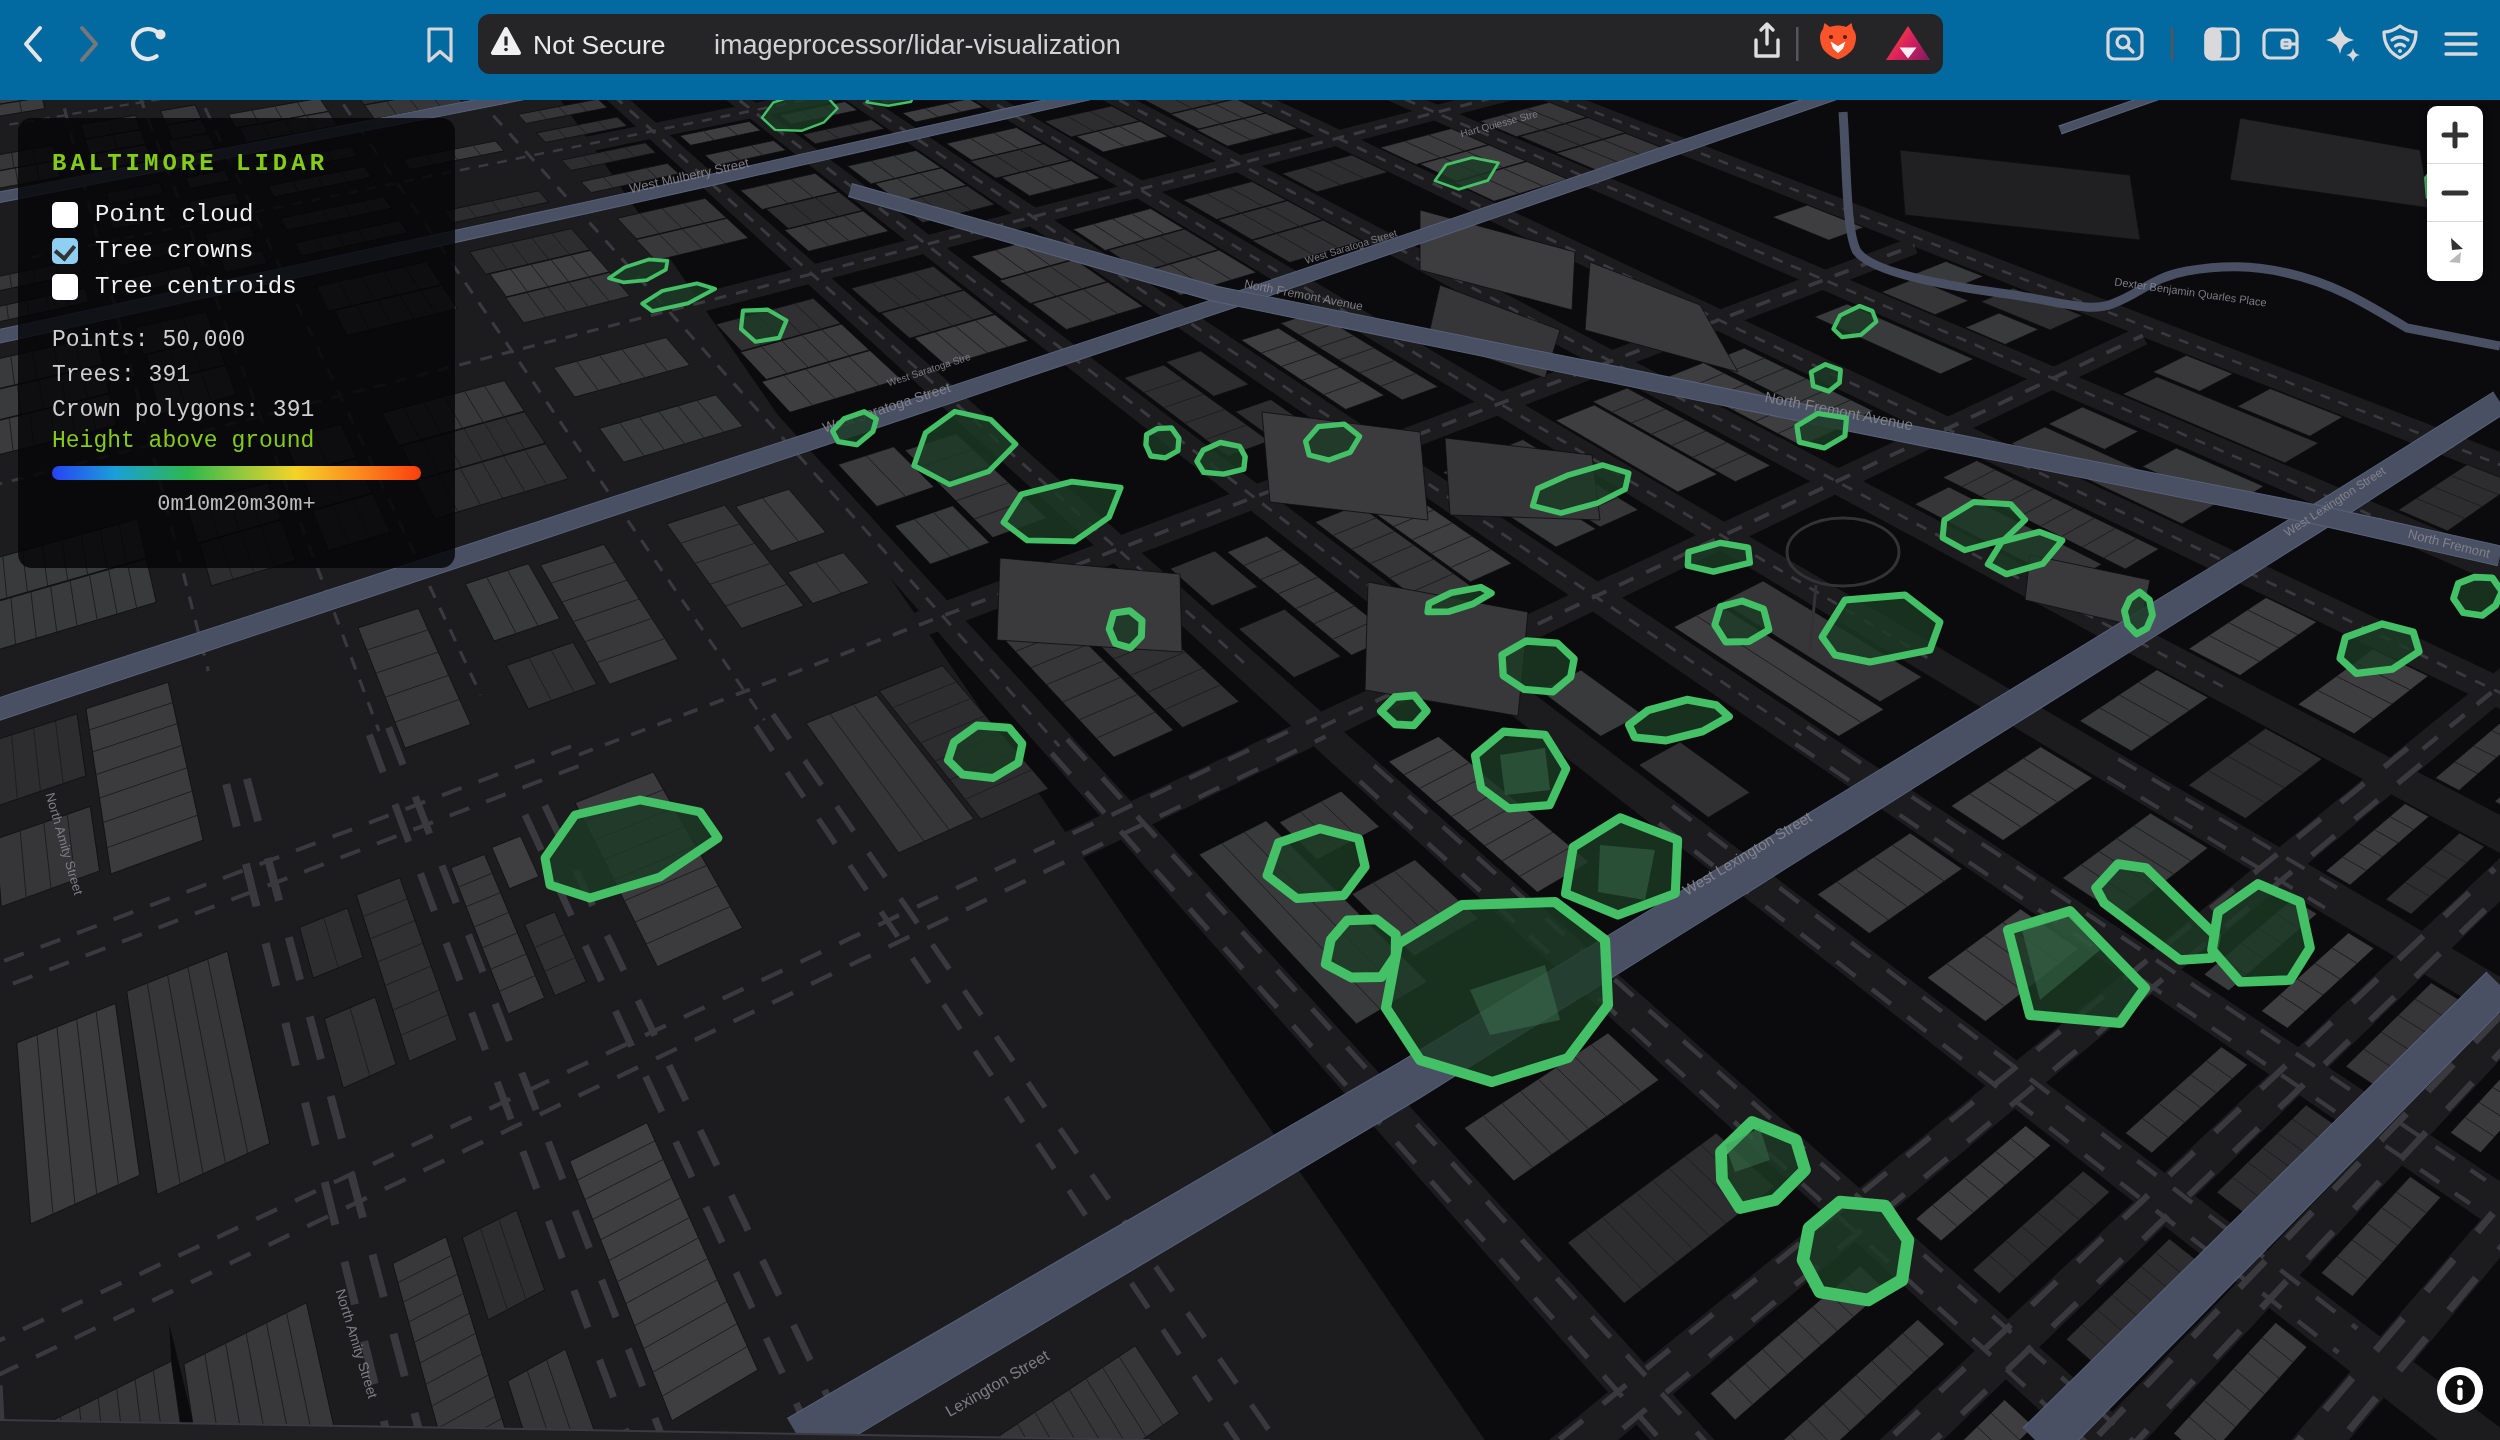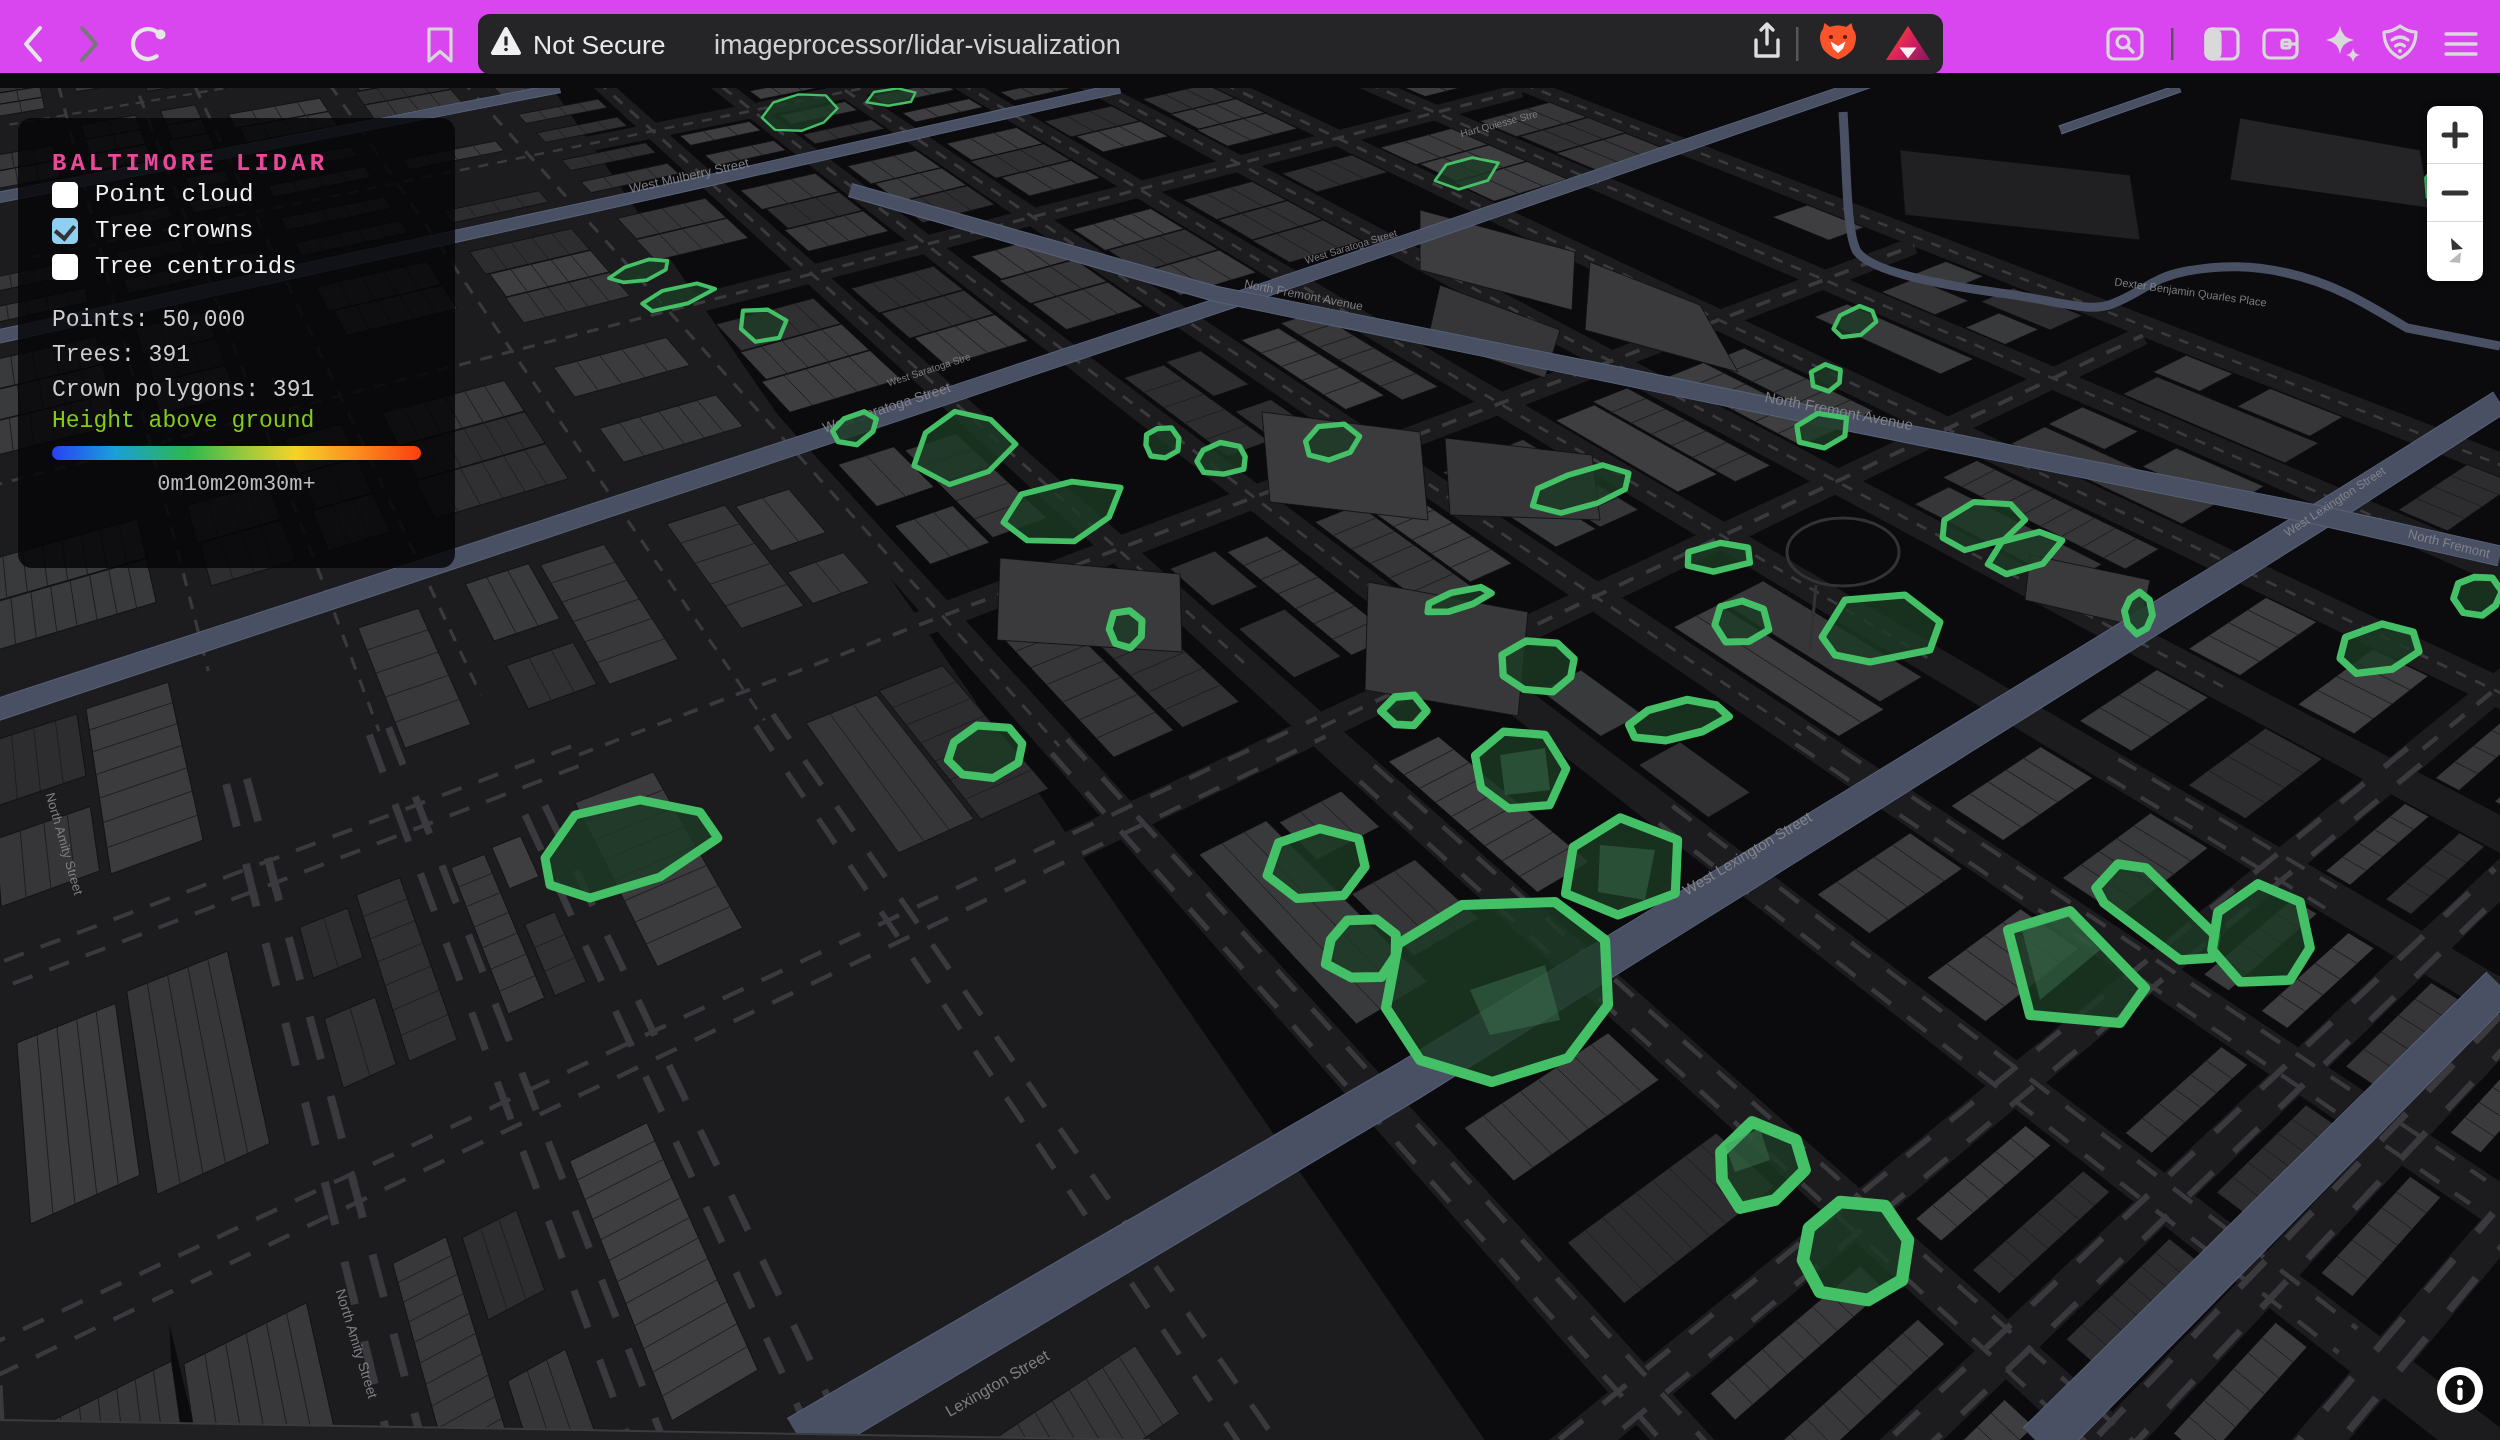--- a/index.html
+++ b/index.html
@@ -1,20 +1,20 @@
 <!DOCTYPE html>
 <html><head><meta charset="utf-8">
 <style>
 *{margin:0;padding:0;box-sizing:border-box}
 html,body{width:2500px;height:1440px;overflow:hidden;background:#0b0b0d;font-family:"Liberation Sans",sans-serif}
-#chrome{position:absolute;left:0;top:0;width:2500px;height:73px;background:#d946ef;z-index:50}
+#chrome{position:absolute;left:0;top:0;width:2500px;height:100px;background:#0369a1;z-index:50}
 #urlbar{position:absolute;left:478px;top:14px;width:1465px;height:60px;background:#252528;border-radius:12px}
 #map{position:absolute;left:0;top:88px;width:2500px;height:1352px;background:#0b0b0d}
 #panel{position:absolute;left:18px;top:118px;width:437px;height:450px;background:rgba(5,5,7,0.82);border-radius:14px;z-index:40;font-family:"Liberation Mono",monospace;padding:32px 34px}
-#panel h1{color:#ec4899;font-size:24px;letter-spacing:4px;font-weight:bold;margin-bottom:4px}
+#panel h1{color:#84cc16;font-size:24px;letter-spacing:4px;font-weight:bold;margin-bottom:24px}
 .cbrow{display:flex;align-items:flex-end;margin-bottom:9px;color:#f2f2f2;font-size:24px}
 .cb{width:26px;height:26px;border-radius:5px;background:#fff;margin-right:17px;position:relative}
 .cb.ck{background:#8fd0f2}
 .cb.ck:after{content:"";position:absolute;left:6px;top:3px;width:10px;height:14px;border:solid #333;border-width:0 4px 4px 0;transform:rotate(40deg)}
 .stats{color:#cfcfcf;font-size:23px;line-height:35px;margin-top:23px}
 .hag{color:#84cc16;font-size:23px;}
 #grad{margin-top:12px;width:369px;height:14px;border-radius:7px;background:linear-gradient(90deg,#2742f5 0%,#1a9fd8 17%,#2db84d 37%,#97c93d 52%,#f5d327 66%,#fb8b1e 83%,#fa3e0e 100%)}
 .gl{display:flex;justify-content:center;color:#bdbdbd;font-size:22px;margin-top:12px;width:369px}
 #zoomctl{position:absolute;left:2427px;top:106px;width:56px;height:175px;background:#fff;border-radius:10px;z-index:40;box-shadow:0 0 6px rgba(0,0,0,0.5)}
 .zbtn{width:56px;height:58px;display:flex;align-items:center;justify-content:center;border-bottom:1px solid #d9d9d9}

